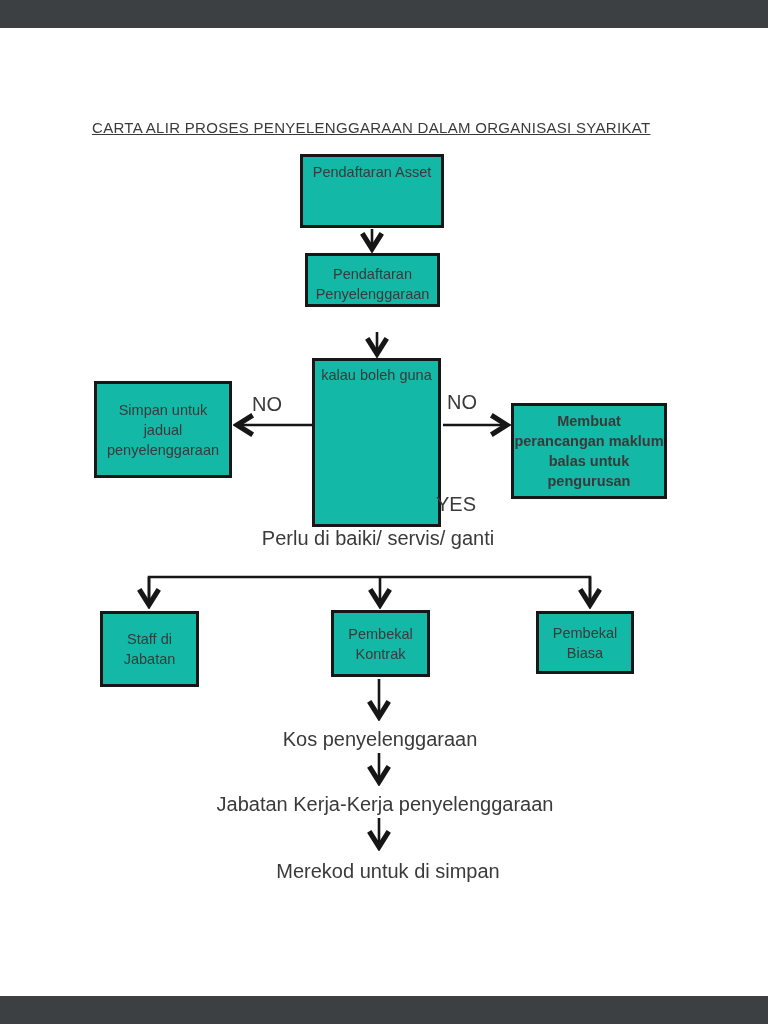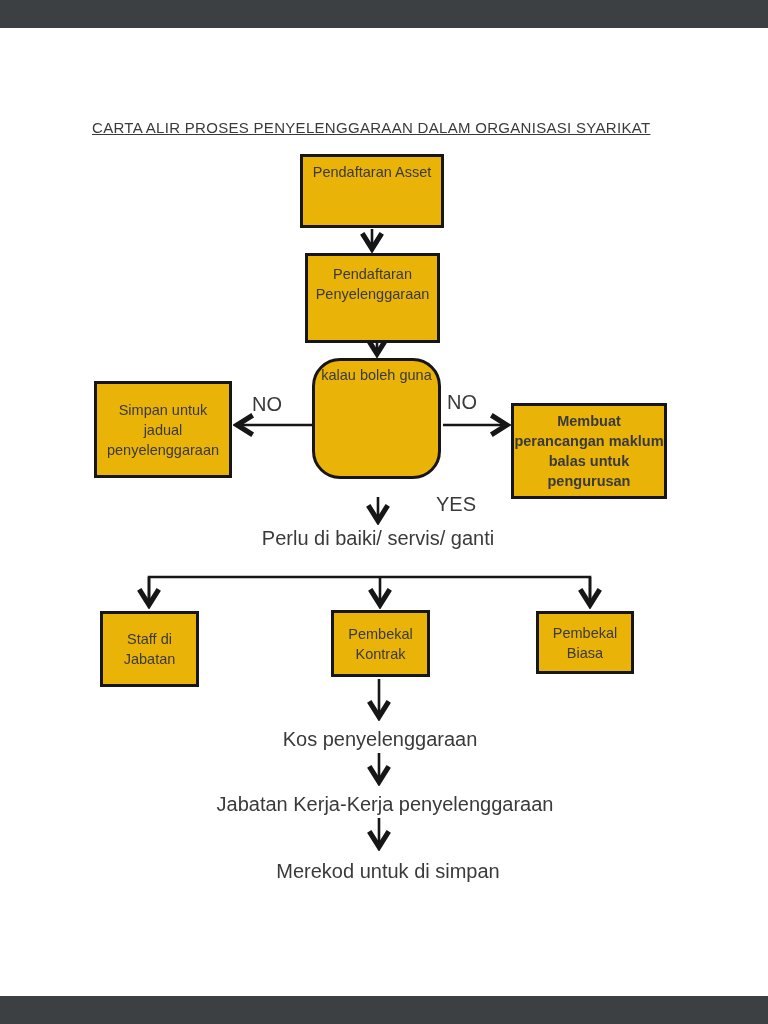--- a/index.html
+++ b/index.html
@@ -8,21 +8,21 @@
     font-family:"Liberation Sans","DejaVu Sans",sans-serif;color:#3a3a3a;
   }
   .letterbox{position:absolute;left:0;width:768px;height:28px;background:#3c4043;}
   .letterbox.top{top:0;}
   .letterbox.bottom{top:996px;}
   .title{
     position:absolute;left:92px;top:93px;font-size:15px;letter-spacing:0.3px;
     text-decoration:underline;white-space:nowrap;color:#3a3a3a;margin-top:26px;
   }
   .box{
-    position:absolute;border:3px solid #161616;background:#eab308;box-sizing:border-box;
+    position:absolute;border:3px solid #161616;background:#14b8a6;box-sizing:border-box;
     text-align:center;font-size:14.5px;line-height:1.38;white-space:pre-line;color:#3a3a3a;
   }
   .box.top-text{padding-top:5px;}
   .box.center-text{display:flex;align-items:center;justify-content:center;}
   .lbl{position:absolute;font-size:20px;color:#3a3a3a;white-space:nowrap;}
   .centered{transform:translateX(-50%);}
   svg.connectors{position:absolute;left:0;top:0;pointer-events:none;}
 </style>
 </head>
 <body>
@@ -49,24 +49,24 @@
     <line x1="379" y1="679" x2="379" y2="714" marker-end="url(#chev)"></line>
     <line x1="379" y1="753" x2="379" y2="779" marker-end="url(#chev)"></line>
     <line x1="379" y1="818" x2="379" y2="844" marker-end="url(#chev)"></line>
   </g>
 </svg>
 
 <div class="title">CARTA ALIR PROSES PENYELENGGARAAN DALAM ORGANISASI SYARIKAT</div>
 
 <div class="box top-text" style="left:300px;top:154px;width:144px;height:74px;">Pendaftaran Asset</div>
 
-<div class="box top-text" style="left:305px;top:253px;width:135px;height:90px;padding-top:8px;">Pendaftaran
+<div class="box top-text" style="left:305px;top:253px;width:135px;height:54px;padding-top:8px;">Pendaftaran
 Penyelenggaraan</div>
 
-<div class="box top-text" style="left:312px;top:358px;width:129px;height:121px;padding-top:4px;border-radius:28px;">kalau boleh guna</div>
+<div class="box top-text" style="left:312px;top:358px;width:129px;height:169px;padding-top:4px;">kalau boleh guna</div>
 
 <div class="box center-text" style="left:94px;top:381px;width:138px;height:97px;">Simpan untuk
 jadual
 penyelenggaraan</div>
 
 <div class="box center-text" style="left:511px;top:403px;width:156px;height:96px;font-weight:bold;">Membuat
 perancangan maklum
 balas untuk
 pengurusan</div>
 

